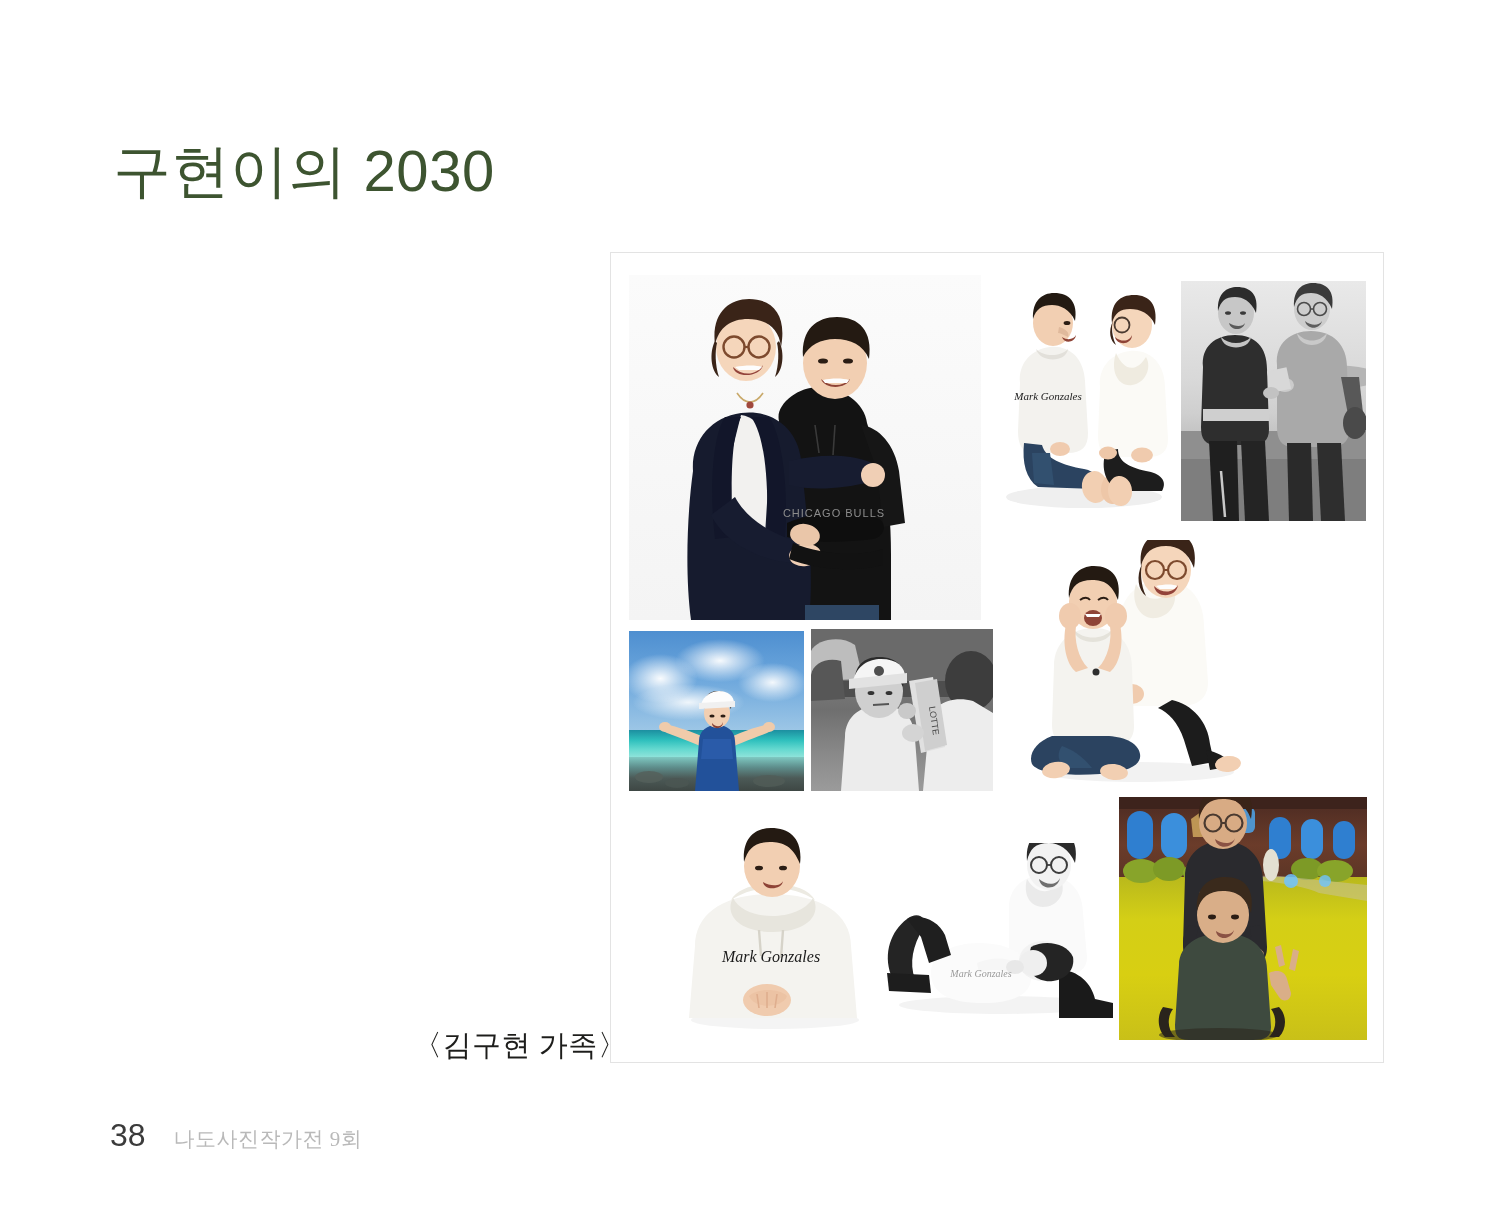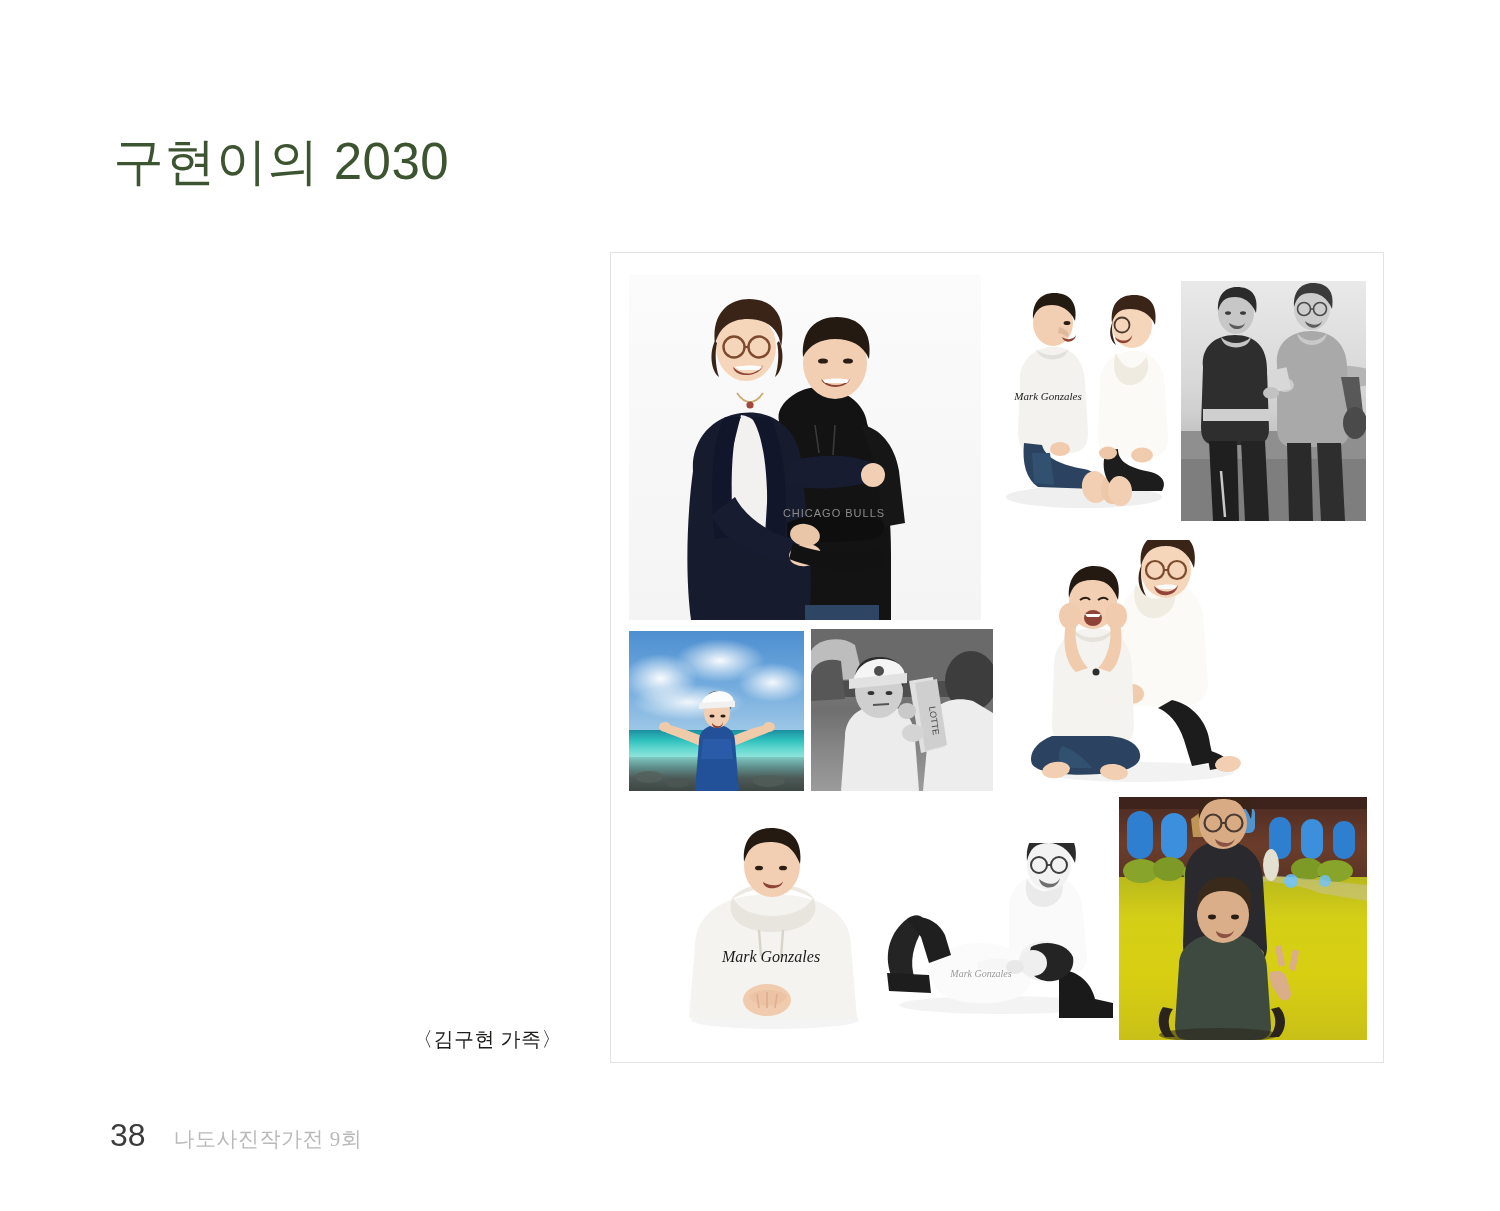--- a/index.html
+++ b/index.html
@@ -14,35 +14,35 @@
     position: relative;
     overflow: hidden;
     font-family: "Liberation Serif", "DejaVu Serif", serif;
   }
 
   
   .page-title {
     position: absolute;
     left: 113px;
     top: 100px;
-    font-size: 51px;
+    font-size: 58px;
     line-height: 1.1;
     color: #3d5430;
     letter-spacing: 0.5px;
     font-family: "Liberation Sans", "DejaVu Sans", sans-serif;
     font-weight: 400;
     white-space: nowrap;
   }
 
   
   .caption {
     position: absolute;
     left: 413px;
     top: 1026px;
-    font-size: 20px;
+    font-size: 29px;
     color: #1d1d1b;
     letter-spacing: 0.5px;
     white-space: nowrap;
     font-family: "Liberation Serif", "DejaVu Serif", serif;
   }
 
   
   .footer {
     position: absolute;
     left: 110px;

